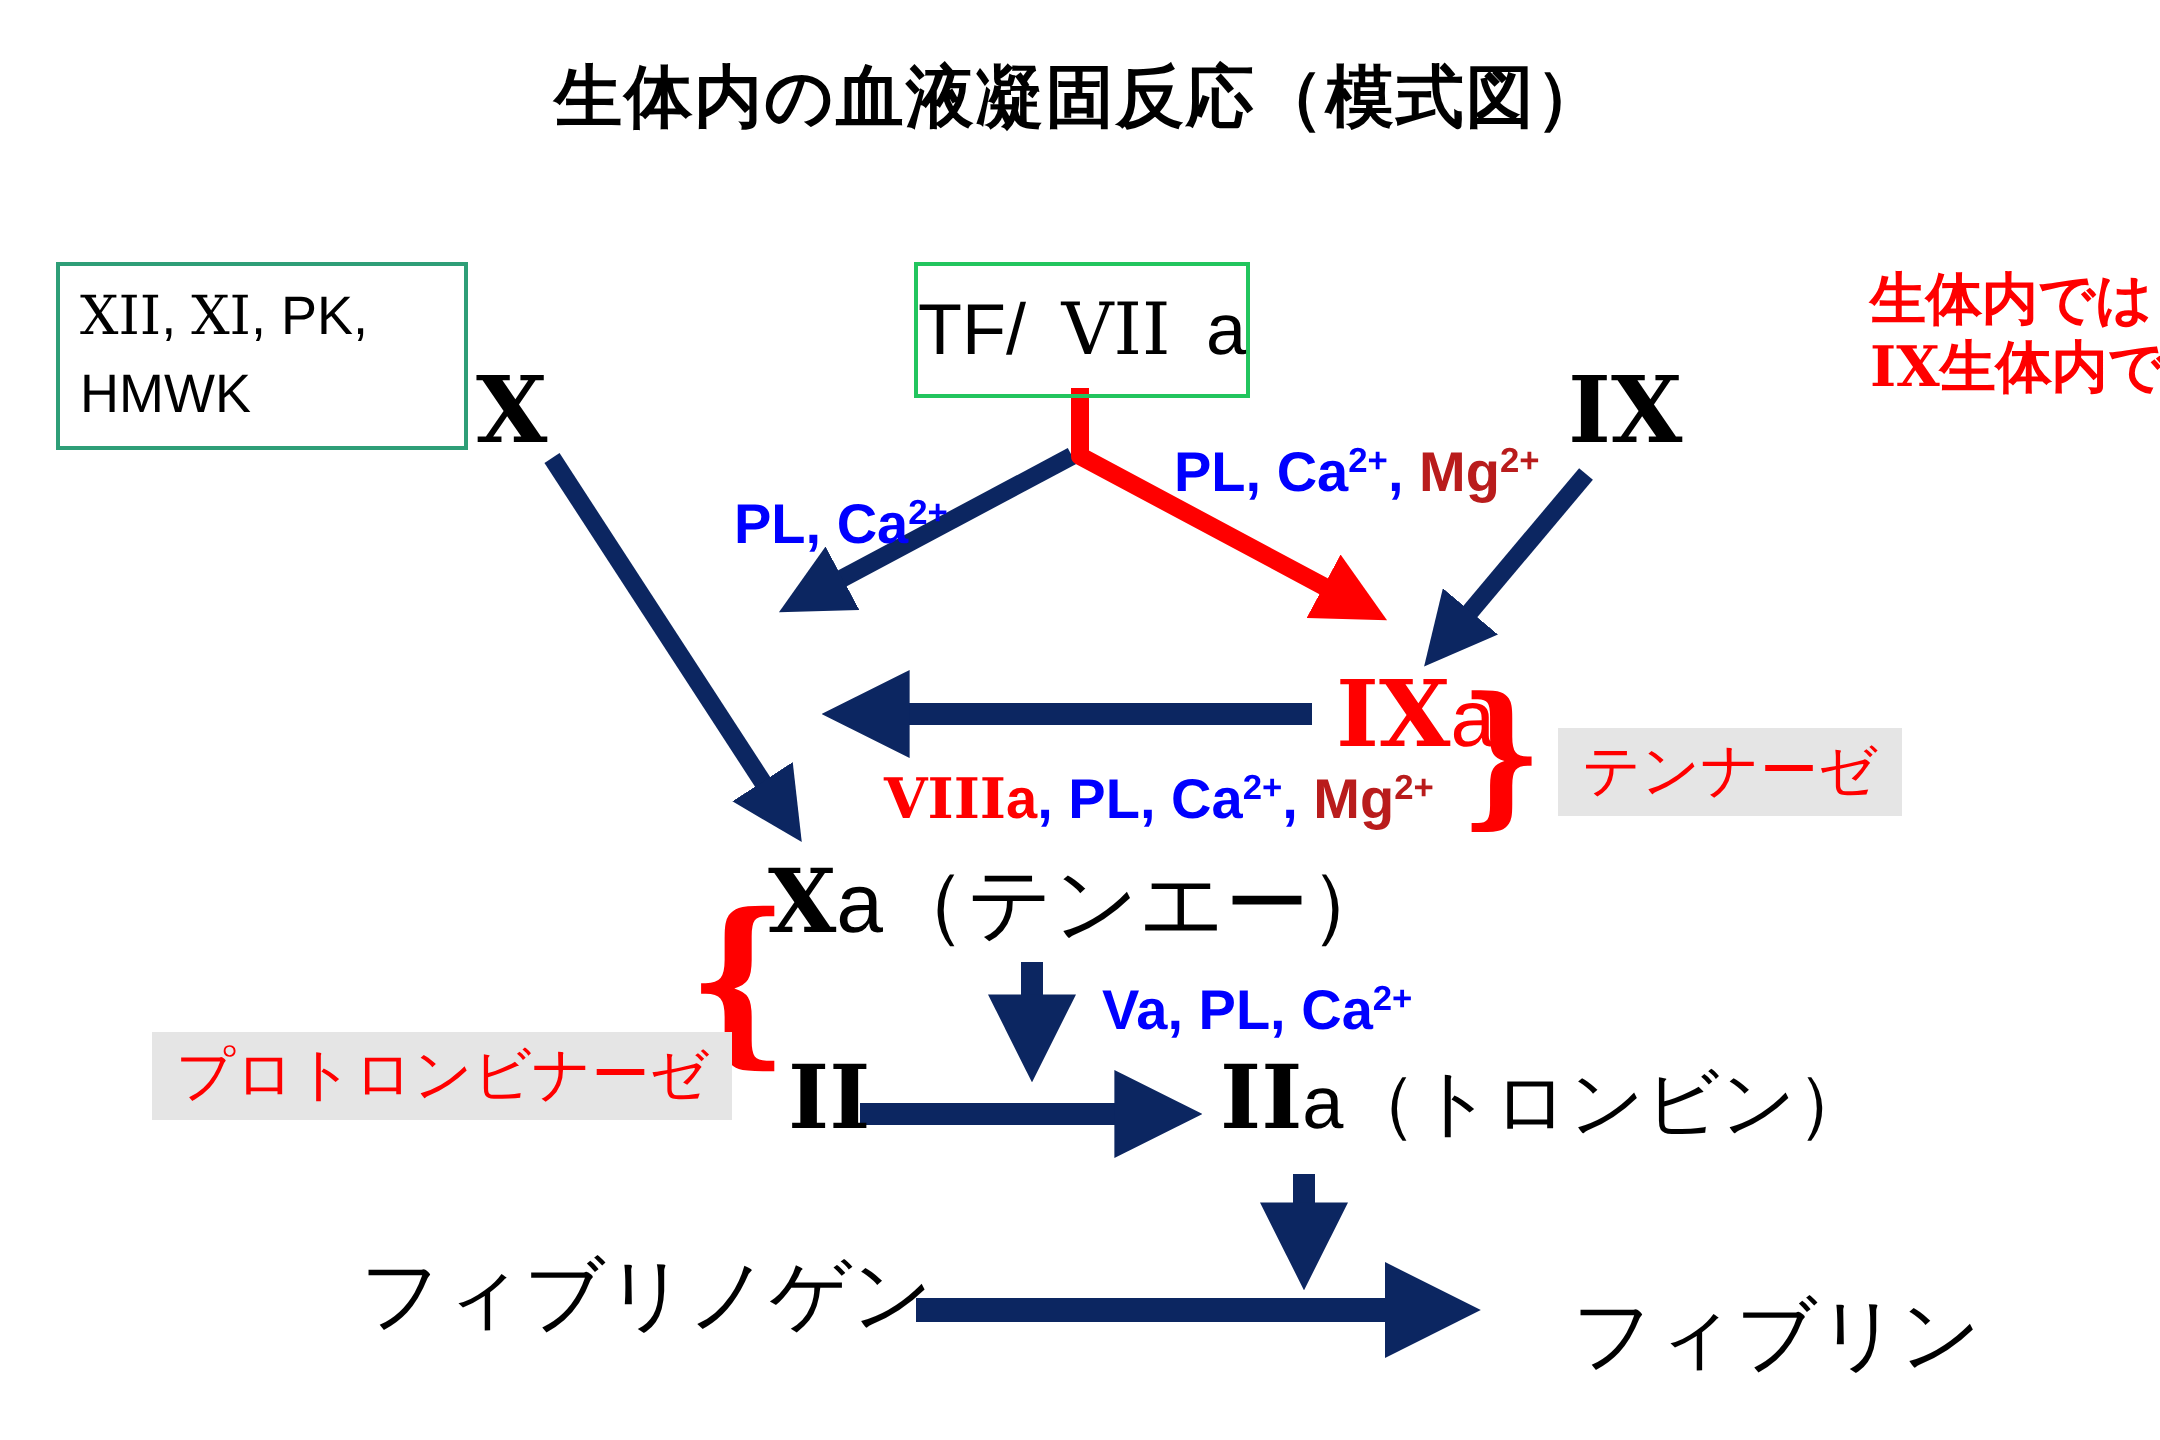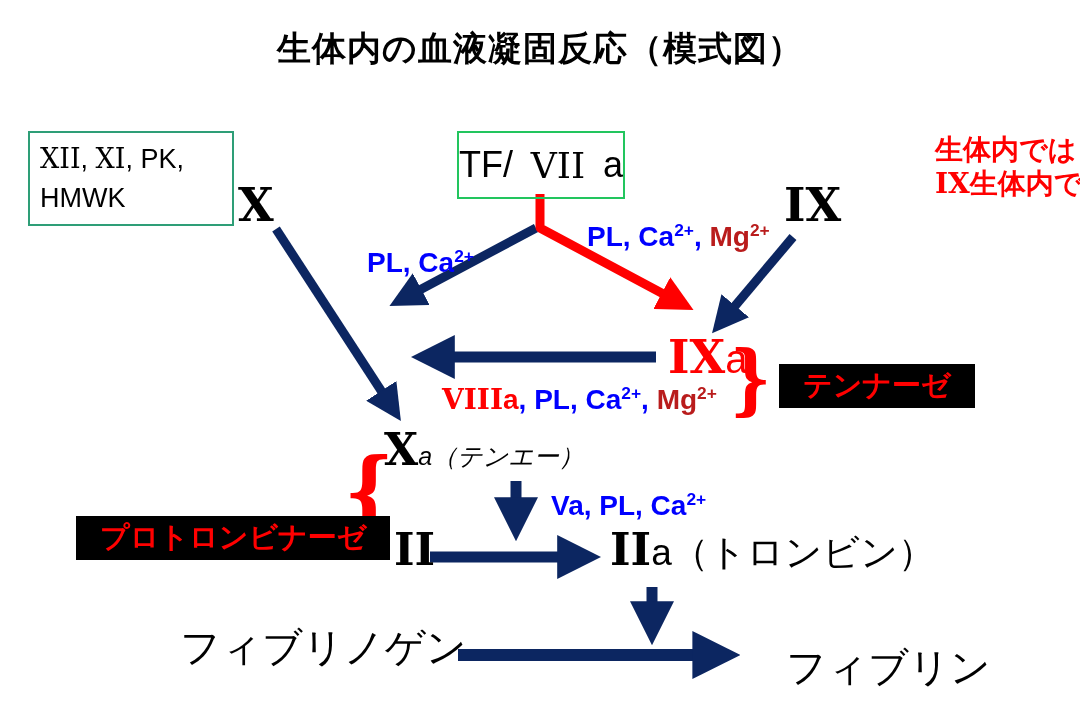--- a/index.html
+++ b/index.html
@@ -25,27 +25,27 @@
   .cof .red{color:#ff0000;}
   .cof-left{left:367px;top:218px;margin-top:28px;}
   .cof-right{left:587px;top:220px;}
   .ixa{left:668px;top:330px;color:#ff0000;display:flex;align-items:baseline;}
   .ixa .big-rn{font-size:46px;}
   .ixa .suffix{font-size:40px;}
   .brace{color:#ff0000;font-family:"DejaVu Serif","Liberation Serif",serif;font-weight:bold;
     transform-origin:top left;line-height:1;}
   .brace-close{left:730px;top:340px;font-size:64px;transform:scaleY(1.2);}
   .brace-open{left:344px;top:446px;font-size:78px;transform:scaleY(1.15);}
-  .hl{background:#000000;color:#ff0000;font-size:29px;font-weight:bold;padding:2px 24px;}
+  .hl{background:#e5e5e5;color:#ff0000;font-size:29px;font-weight:normal;padding:2px 12px;}
   .tenase-label{left:779px;top:364px;}
   .pro-label{left:76px;top:468px;margin-top:48px;}
   .tenase-cof{left:430px;top:383px;margin-left:12px;}
   .xa{left:384px;top:424px;display:flex;align-items:baseline;}
   .xa .big-rn{font-size:44px;}
-  .xa .rest{font-size:25px;font-style:italic;}
+  .xa .rest{font-size:42px;}
   .va-label{left:551px;top:489px;}
   .ii-label{left:394px;top:524px;font-size:44px;}
   .iia{left:610px;top:524px;display:flex;align-items:baseline;}
   .iia .big-rn{font-size:44px;}
   .iia .rest{font-size:37px;}
   .bottom-word{font-size:40px;}
   .fibrinogen{left:180px;top:620px;}
   .fibrin{left:786px;top:620px;margin-top:20px;}
   svg.arrows{position:absolute;left:0;top:0;pointer-events:none;}
 </style>

